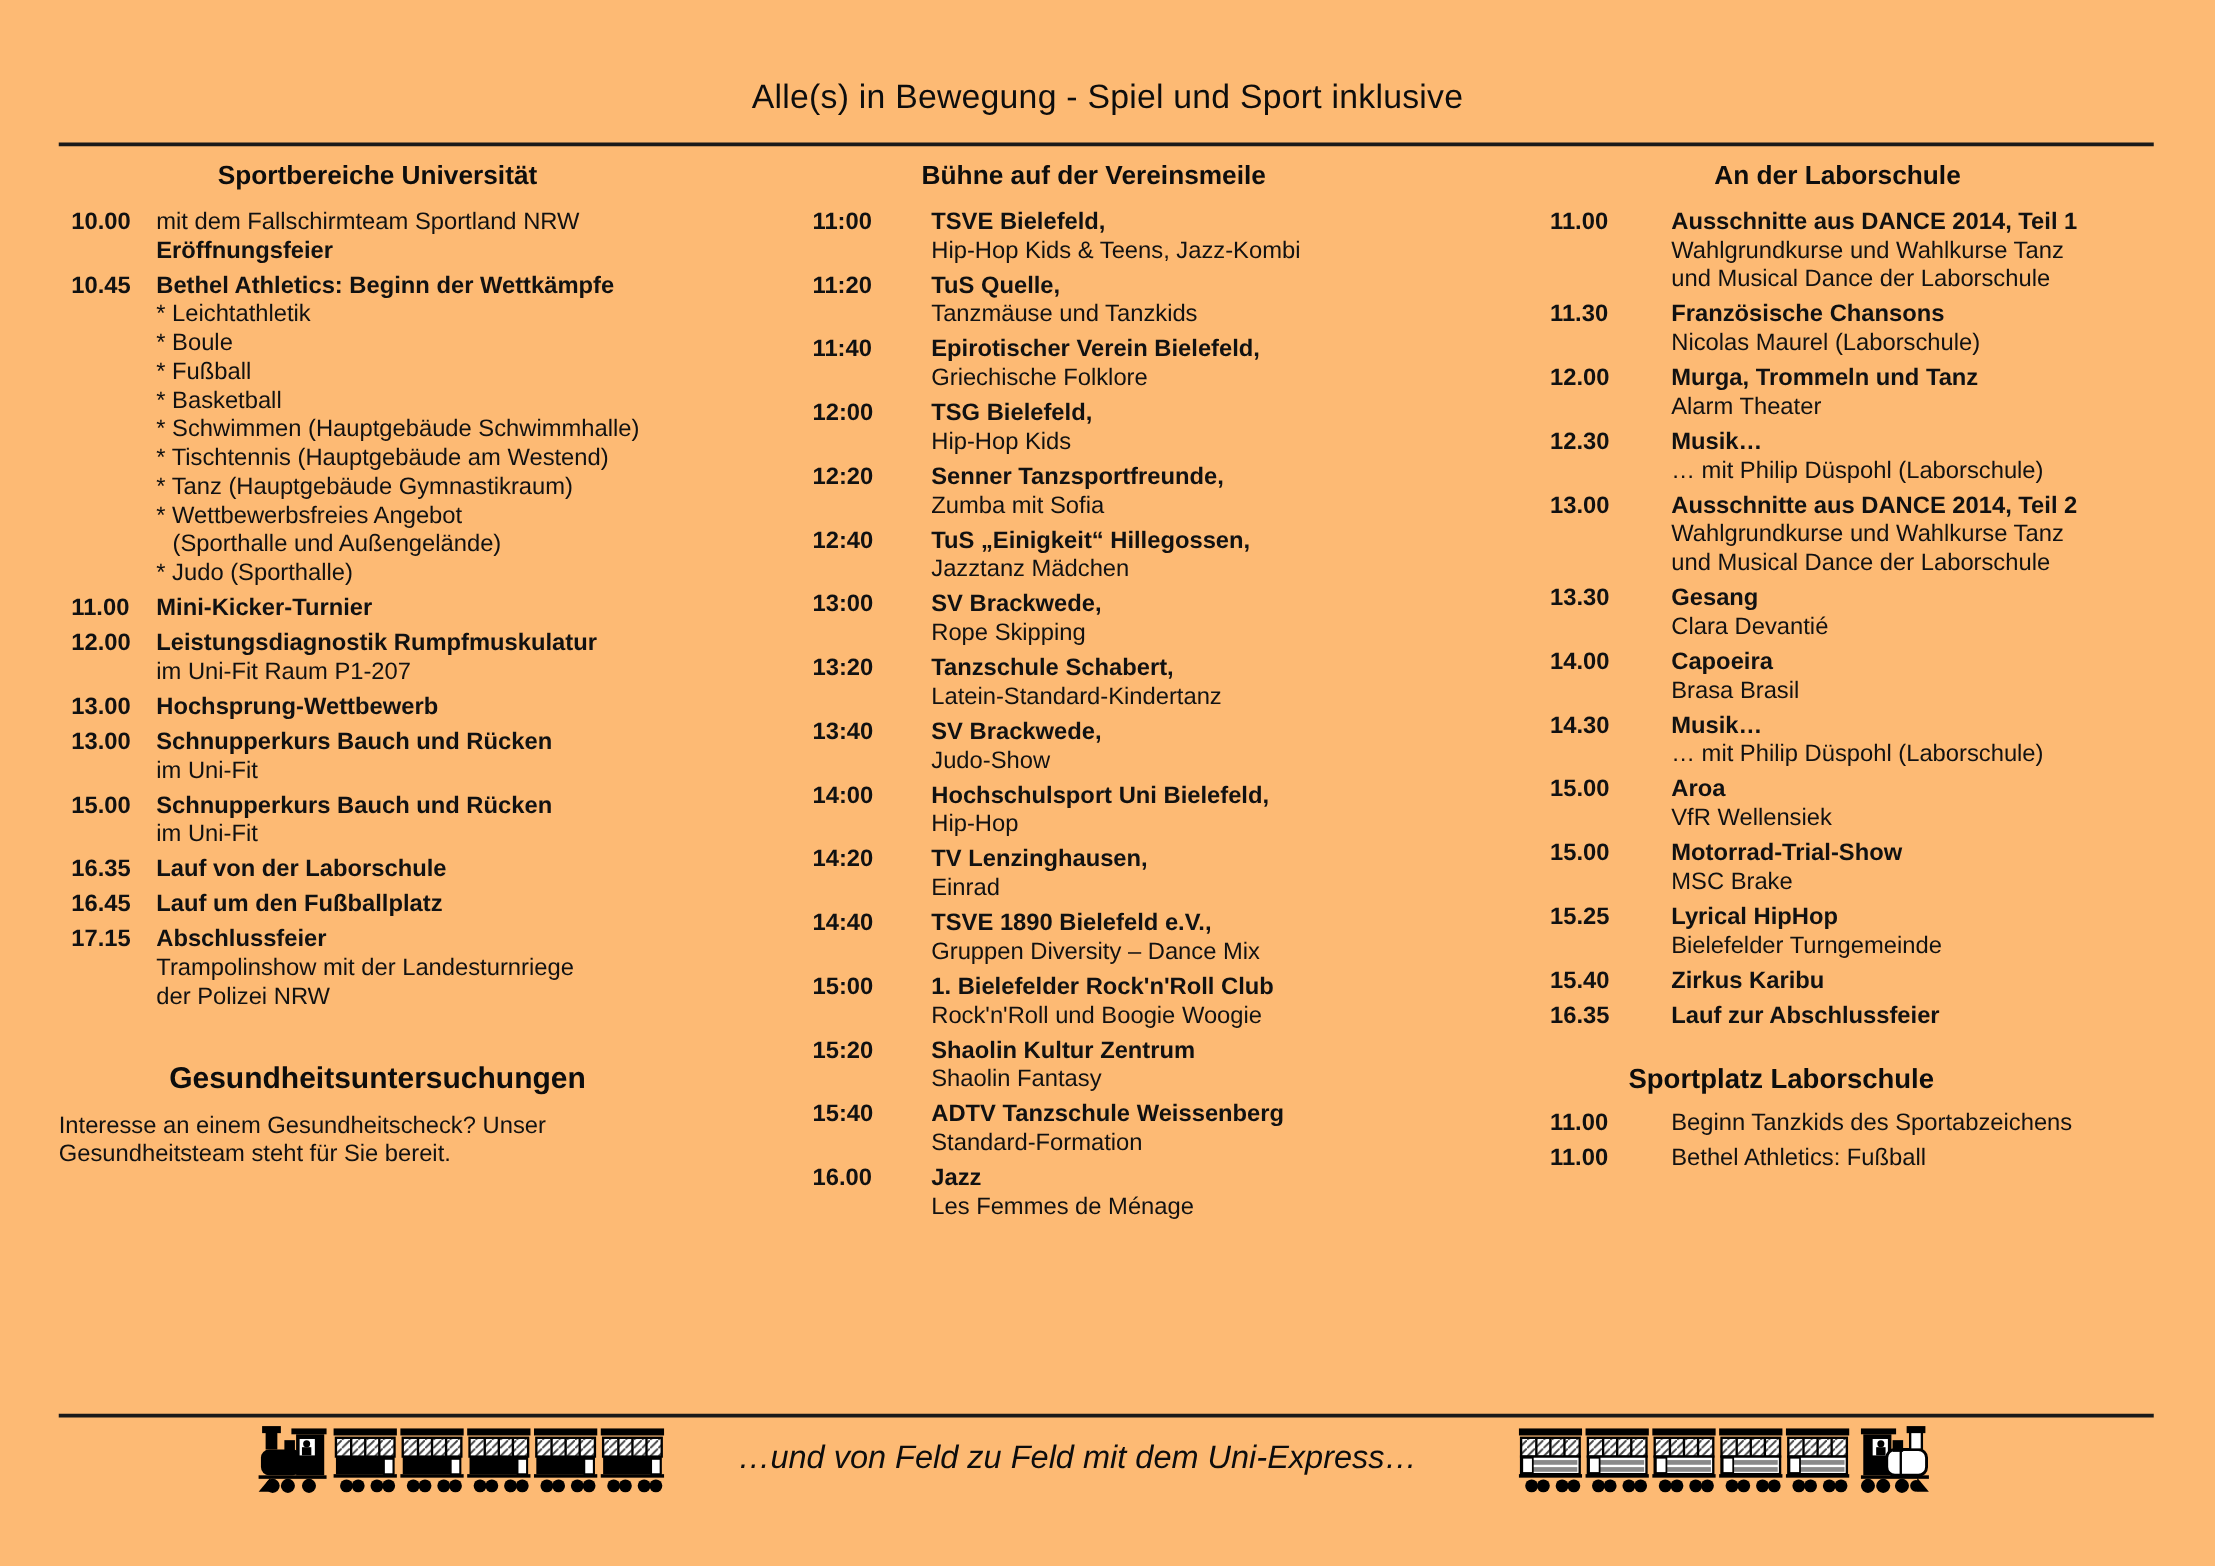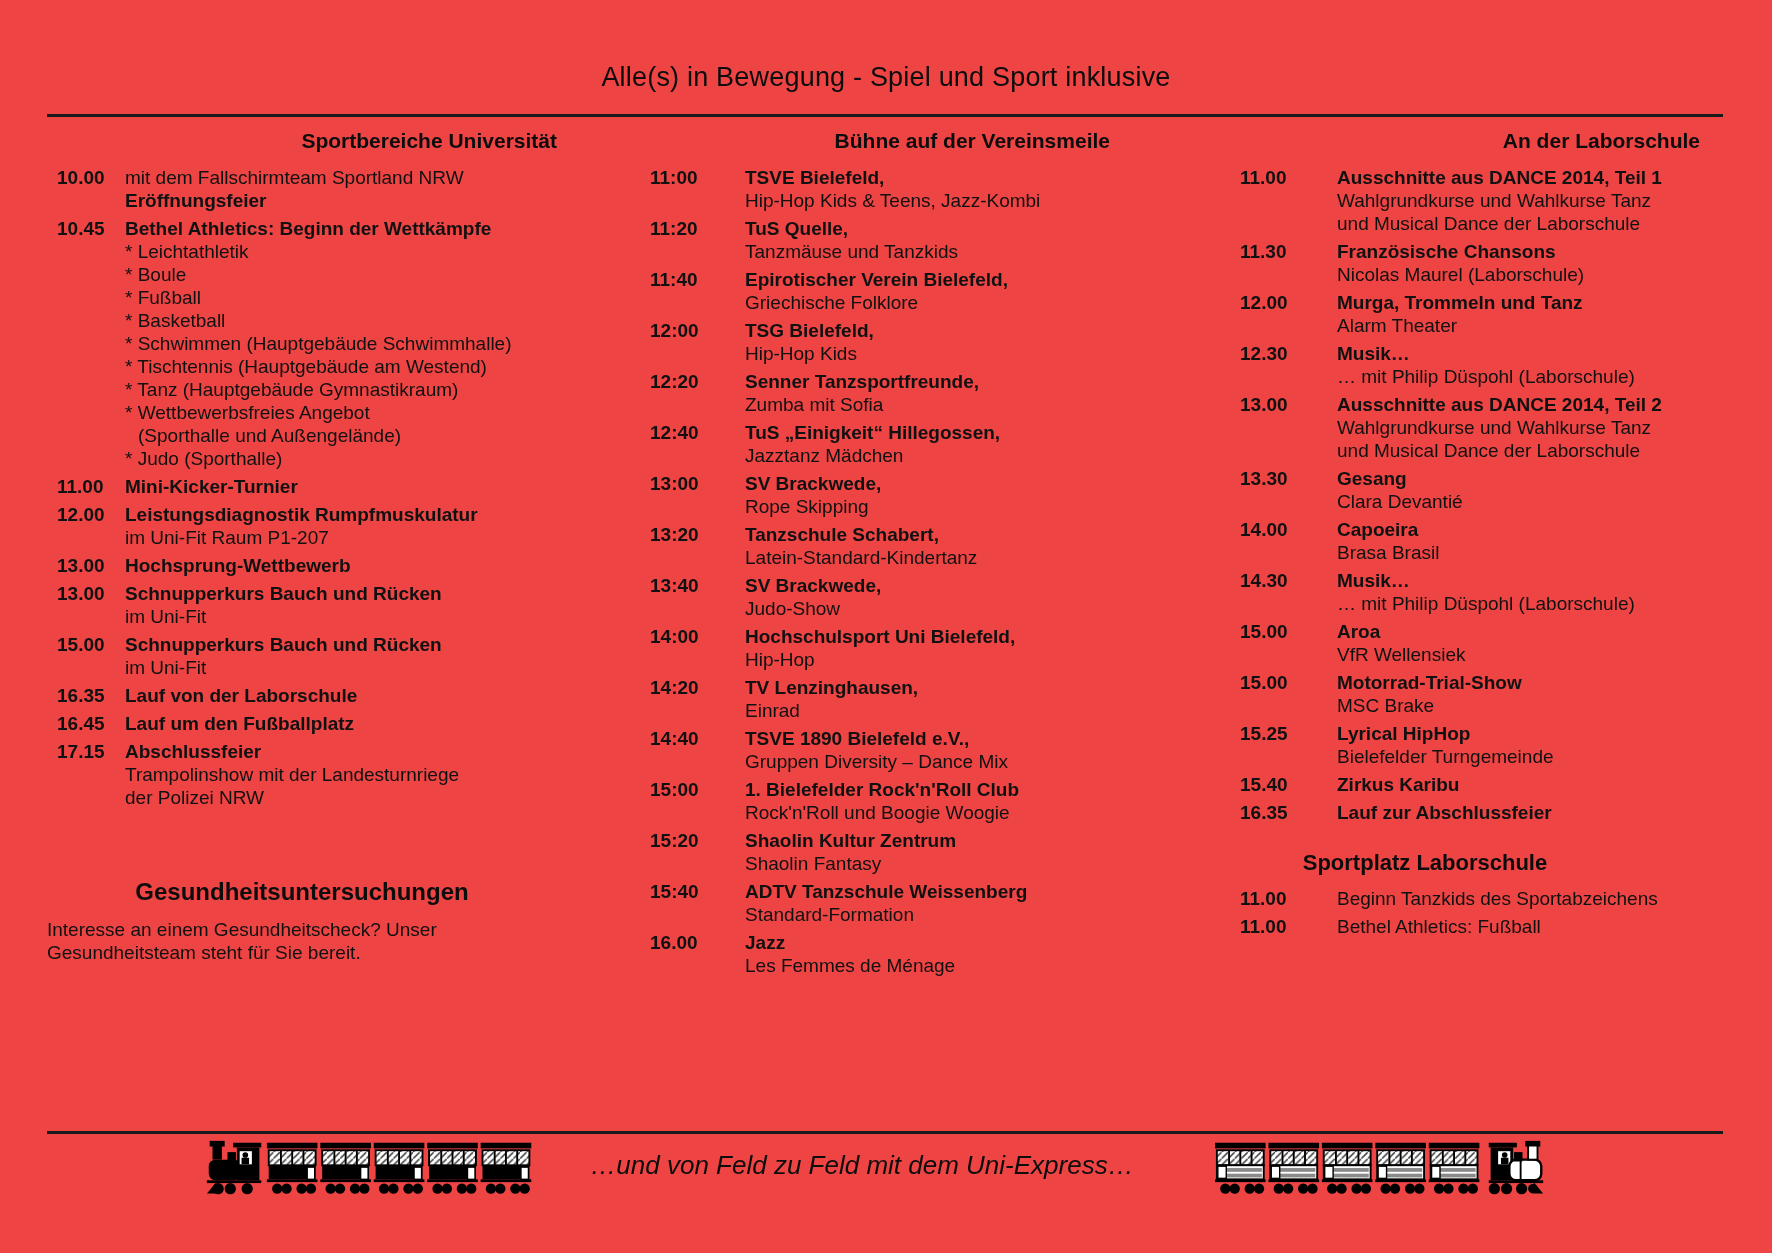--- a/index.html
+++ b/index.html
@@ -1,20 +1,20 @@
 <!DOCTYPE html>
 <html><head>
 <meta charset="utf-8">
 <style>
   html,body { margin:0; padding:0; background:#fff; }
   #page {
     position: relative;
     width: 1772px;
     height: 1253px;
-    background: #ef4444;
+    background: #fdba74;
     color: #111;
     font-family: "Liberation Sans", sans-serif;
     overflow: hidden;
   }
   .title {
     position: absolute;
     top: 62px; left: 24px; width: 1724px;
     text-align: center;
     font-size: 27px;
     letter-spacing: 0.2px;
@@ -23,21 +23,21 @@
   .rule { position: absolute; left: 47px; width: 1676px; height: 3px; background: #1a1a1a; }
   .rule-top { top: 114px; }
   .rule-bottom { top: 1131px; }
 
   .column { position: absolute; top: 128px; }
   .column-1 { left: 47px;  width: 510px; }
   .column-2 { left: 640px; width: 470px; }
   .column-3 { left: 1240px; width: 460px; }
 
   .col-header {
-    text-align: right;
+    text-align: center;
     font-size: 21px;
     font-weight: 700;
     line-height: 26px;
     margin-bottom: 12px;
     color: #0d0d0d;
   }
 
   .entry { display: flex; margin-bottom: 5px; }
   .column-1 .entry { padding-left: 10px; }
   .column-2 .entry { padding-left: 10px; }
@@ -47,21 +47,21 @@
   .lines { flex: 1; min-width: 0; }
   .line { font-size: 19px; line-height: 23px; white-space: nowrap; }
   .line.bold { font-weight: 700; }
   .line.indent { padding-left: 13px; }
 
   .section-heading {
     font-weight: 700;
     text-align: center;
     color: #0d0d0d;
   }
-  .column-1 .section-heading { font-size: 24px; margin-top: 69px; margin-bottom: 12px; }
+  .column-1 .section-heading { font-size: 24px; margin-top: 40px; margin-bottom: 12px; }
   .column-3 .section-heading { font-size: 22px; margin-top: 26px; margin-bottom: 11px; margin-right: 90px; }
 
   .paragraph { margin-top: 6px; }
   .paragraph .line { white-space: nowrap; }
 
   .train { position: absolute; top: 1139px; width: 330px; height: 60px; }
   .train-left  { left: 205px; }
   .train-right { left: 1215px; }
 
   .footer-caption {

